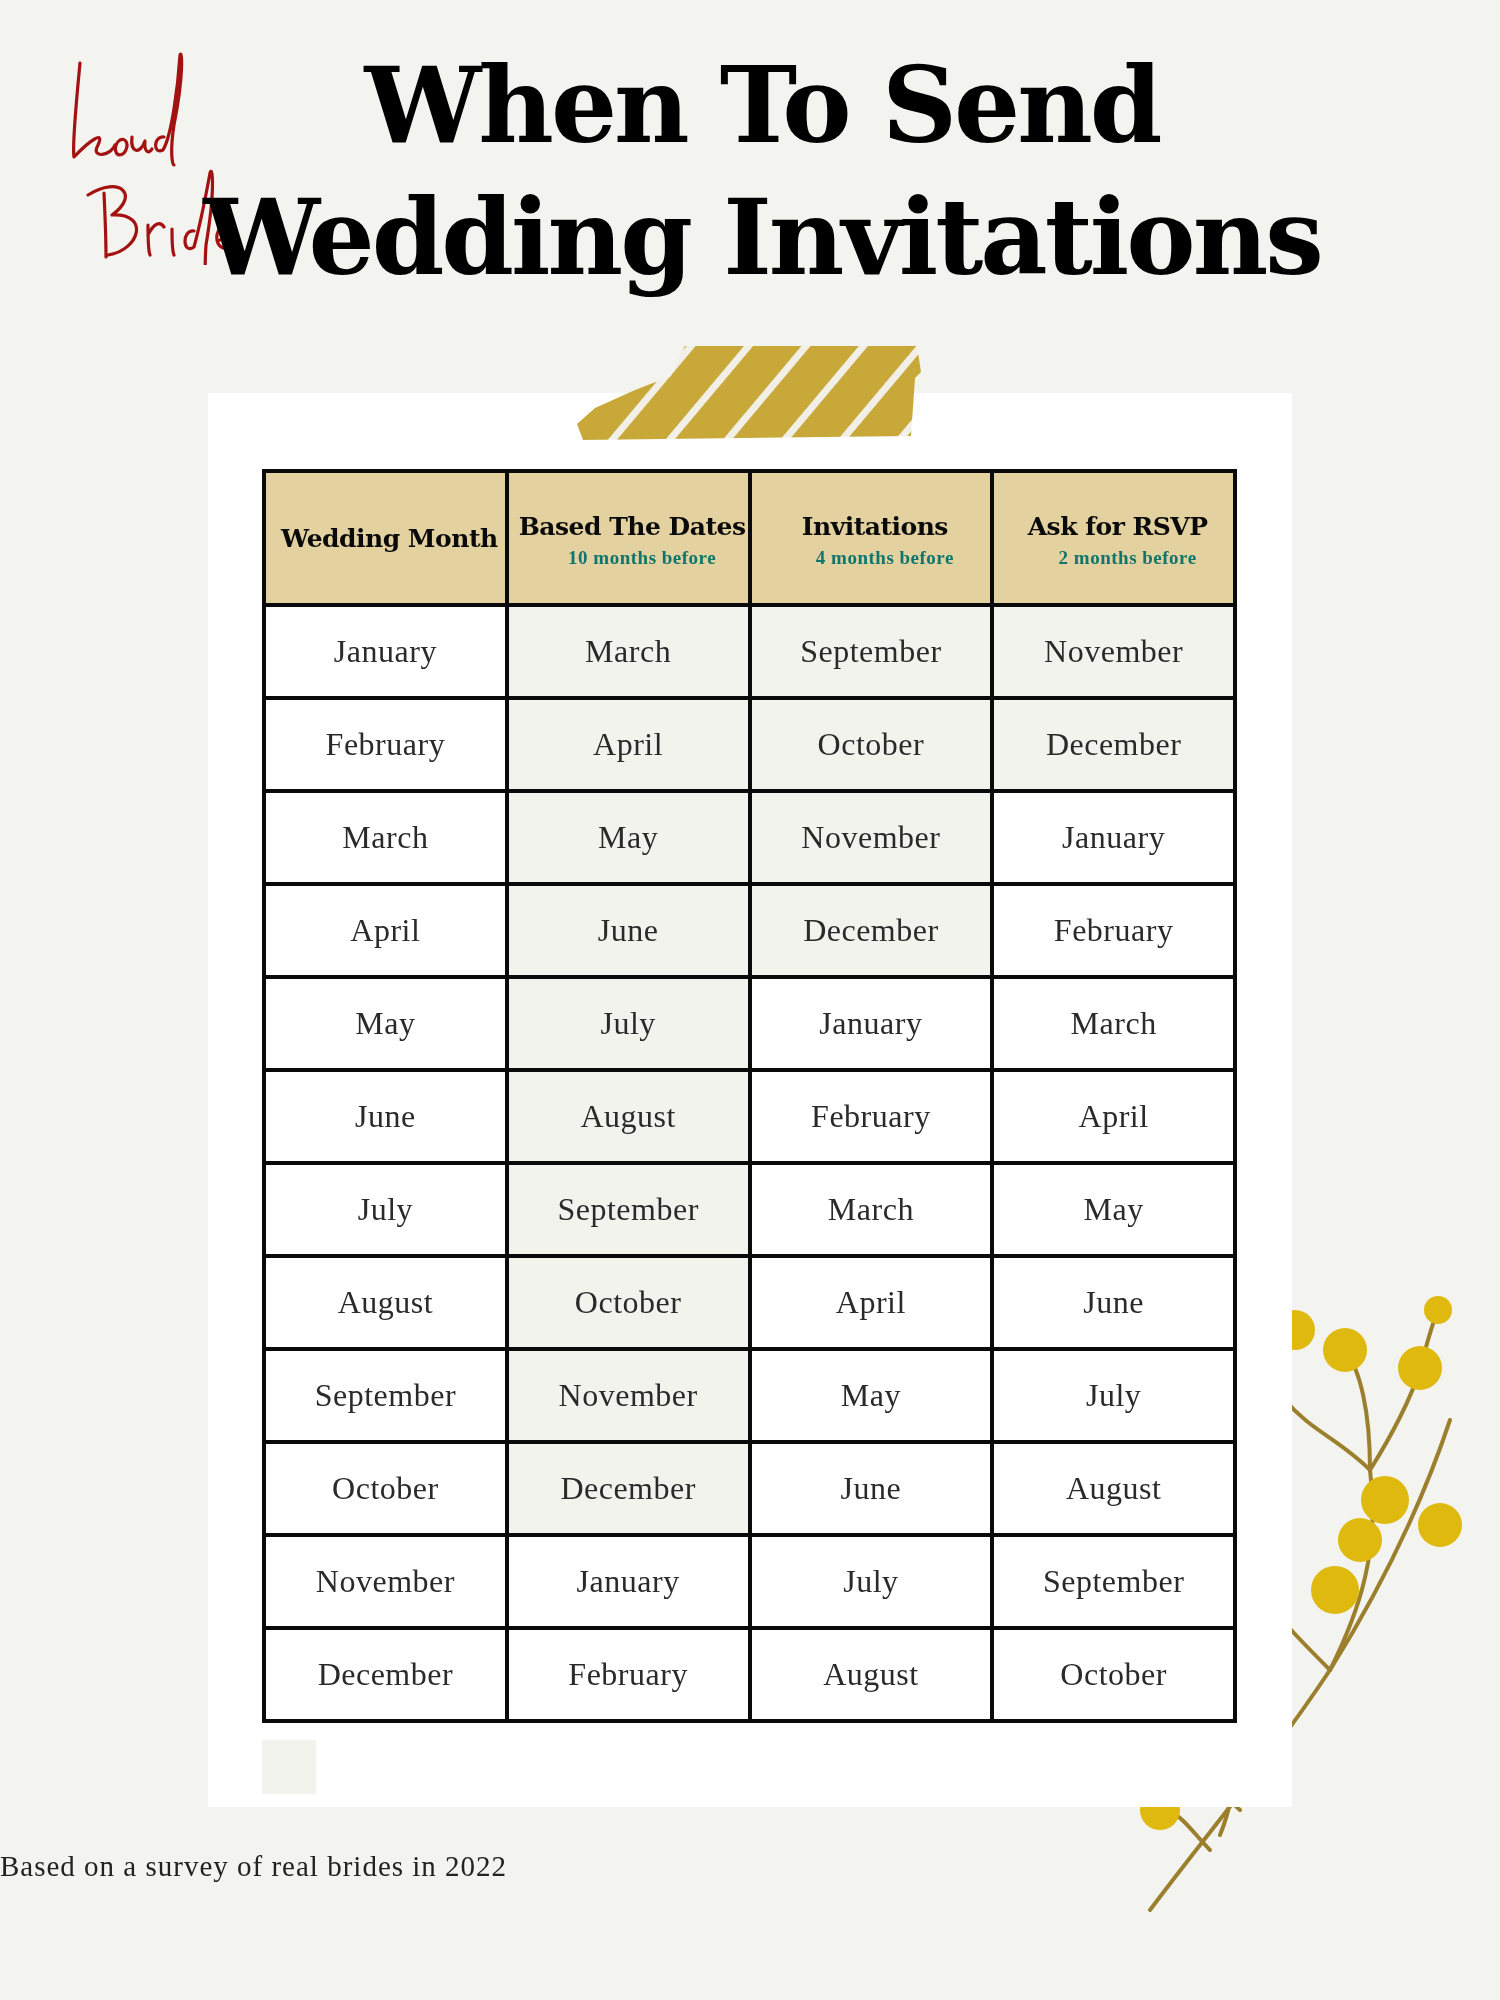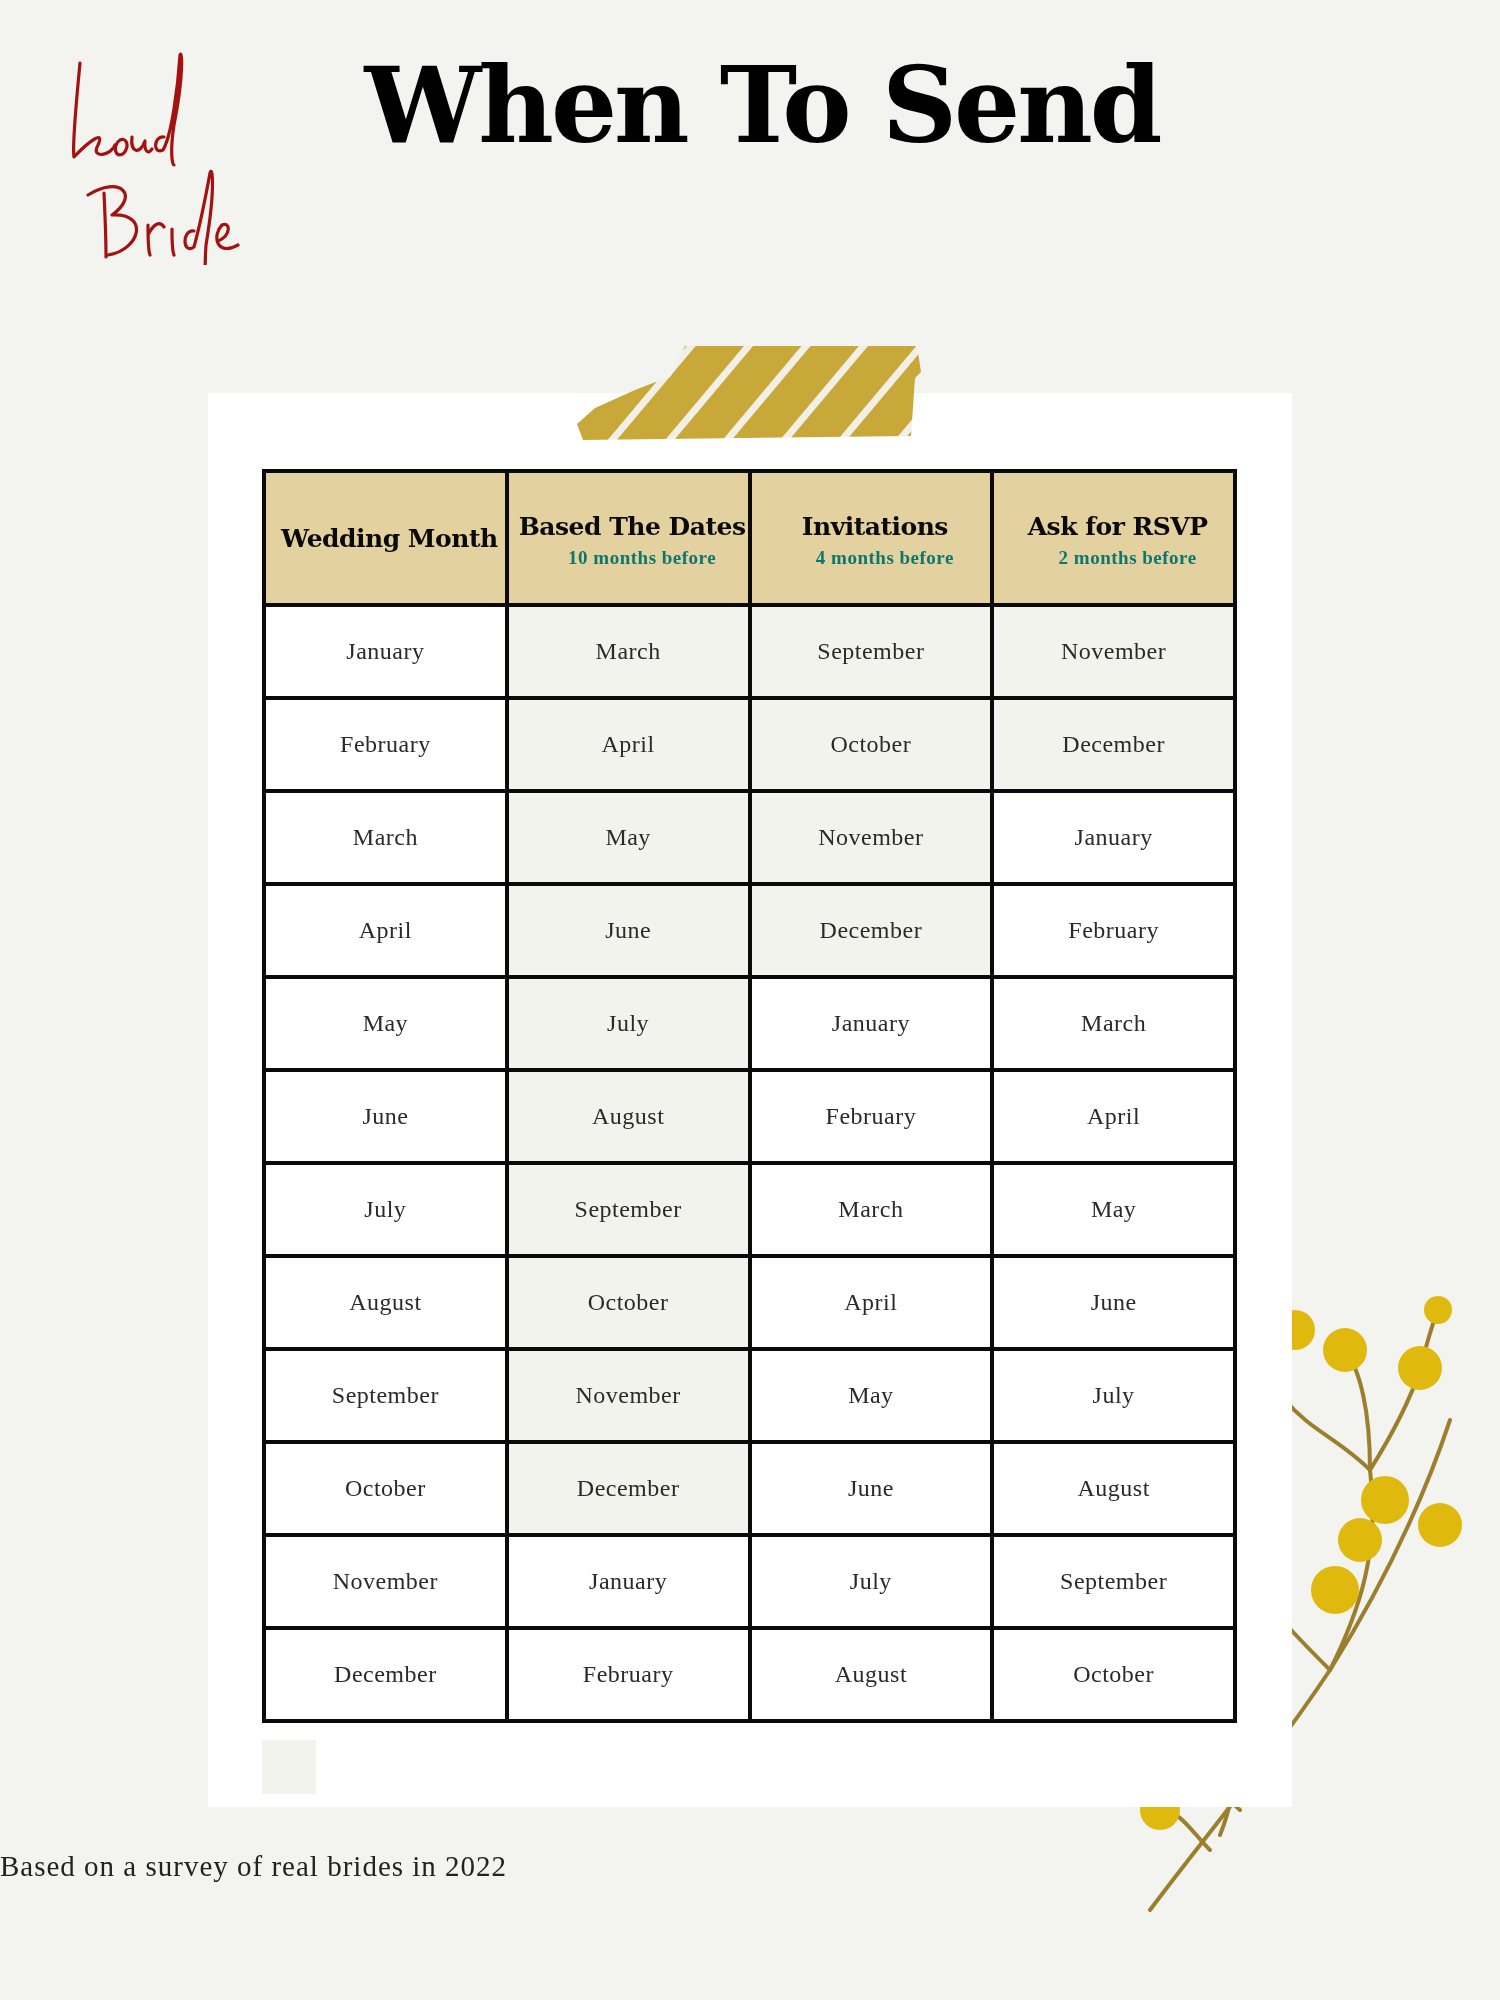--- a/index.html
+++ b/index.html
@@ -55,21 +55,21 @@
   }
   th .h-sub {
     display: block;
     font-family: "Liberation Serif", serif;
     font-size: 19px; line-height: 22px; color: #0f766e;
     letter-spacing: 0.5px; margin-top: 2px; padding-left: 28px;
   }
   td {
     height: 89px; background: #ffffff;
     font-family: "Liberation Serif", serif;
-    font-size: 24px; color: #2a2a2a; letter-spacing: 0.5px;
+    font-size: 32px; color: #2a2a2a; letter-spacing: 0.5px;
   }
   td.prior { background: #f3f3ee; }
   .legend {
     position: absolute; left: 262px; top: 1740px; height: 54px; width: 700px;
     z-index: 2;
   }
   .legend-swatch {
     position: absolute; left: 0; top: 0; width: 54px; height: 54px;
     background: #f3f3ee;
   }
@@ -105,20 +105,21 @@
     <path d="M112 184 C 112 196, 112 206, 114 210"></path>
 
     <path d="M134 186 C 122 184, 122 210, 134 202 C 140 180, 146 150, 150 128 C 152 120, 156 140, 146 200 C 144 230, 146 240, 150 250"></path>
 
     <path d="M158 196 C 172 190, 170 176, 162 180 C 152 190, 156 212, 178 200"></path>
   </g>
 </svg>
 
 <div class="title">
   <div>When To Send</div>
+  <div>Wedding Invitations</div>
 </div>
 
 <svg class="flower" viewBox="0 0 380 640">
   <g fill="none" stroke="#9b7f2c" stroke-width="4" stroke-linecap="round">
     <path d="M30 620 C 90 540, 150 470, 210 380 C 260 300, 300 220, 330 130"></path>
     <path d="M210 380 C 240 320, 260 260, 250 180"></path>
     <path d="M250 180 C 250 120, 240 80, 225 60"></path>
     <path d="M250 180 C 275 140, 290 110, 300 80"></path>
     <path d="M300 80 C 305 60, 310 40, 318 20"></path>
     <path d="M250 180 C 220 150, 190 140, 165 110"></path>

